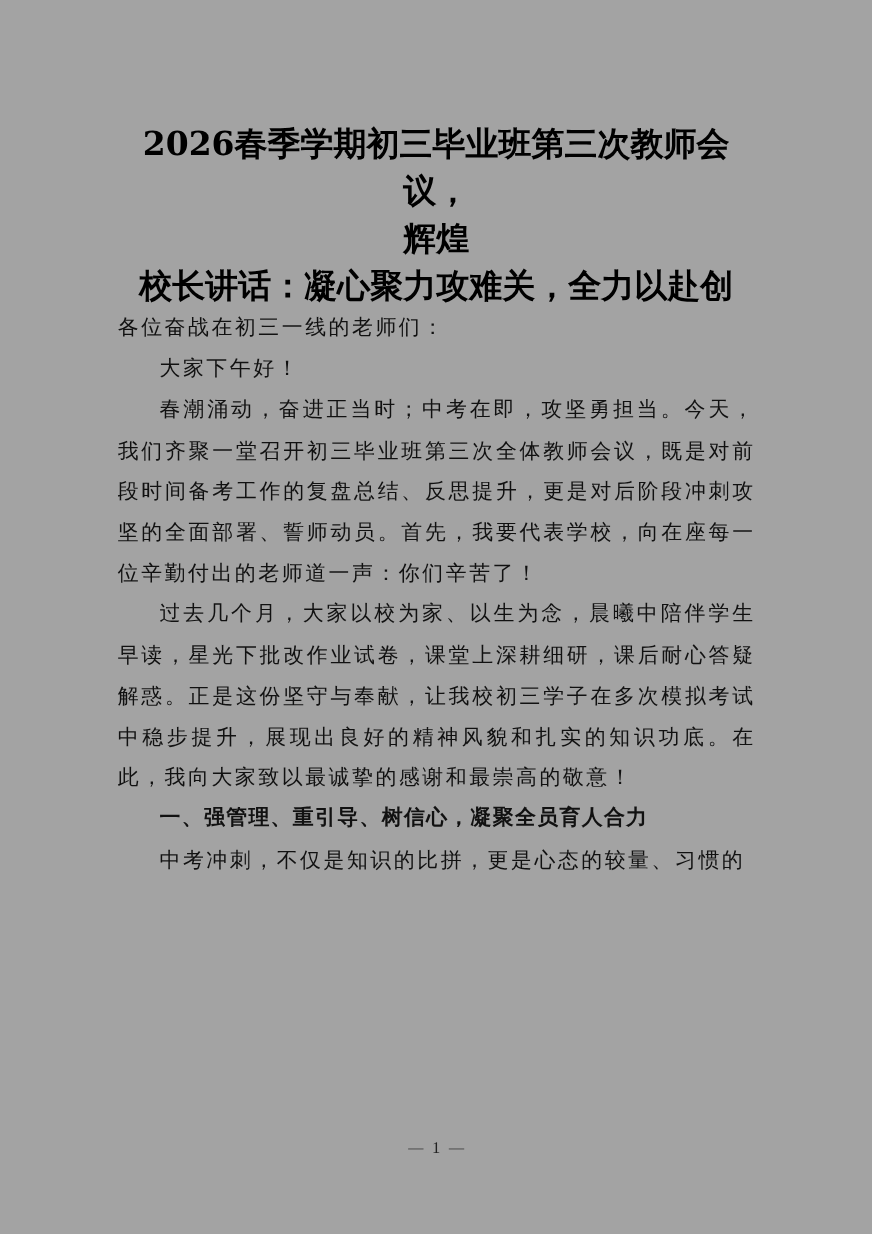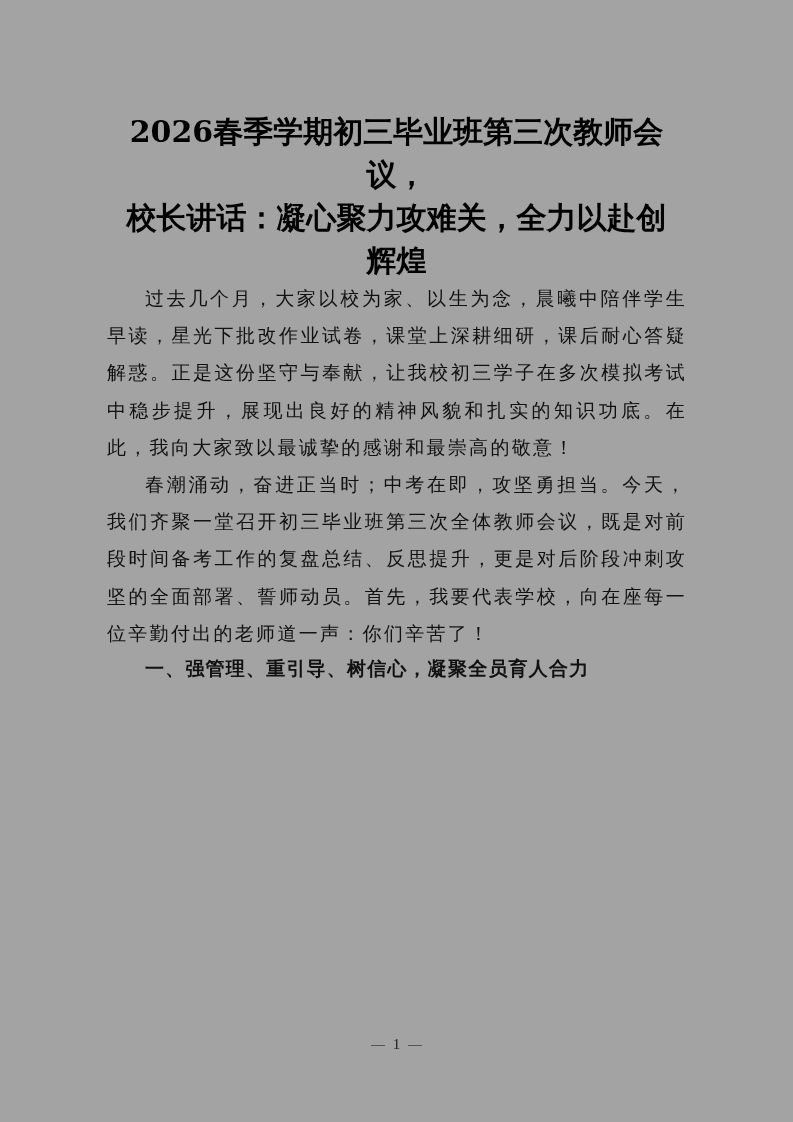--- a/index.html
+++ b/index.html
@@ -27,26 +27,29 @@
     font-family: "Liberation Serif", "DejaVu Serif", serif; font-size: 15px; color: #222;
   }
   .dash { display: inline-block; width: 14px; height: 1px; background: #555; vertical-align: middle; margin: 0 8px; }
 </style>
 </head>
 <body>
 
 <div class="page">
   <div class="title">
     <div>2026春季学期初三毕业班第三次教师会议，</div>
+    <div>辉煌</div>
     <div>校长讲话：凝心聚力攻难关，全力以赴创</div>
-    <div>辉煌</div>
   </div>
 
   <div class="body">
+    <p>各位奋战在初三一线的老师们：</p>
+    <p class="indent">大家下午好！</p>
+    <p class="indent">春潮涌动，奋进正当时；中考在即，攻坚勇担当。今天，我们齐聚一堂召开初三毕业班第三次全体教师会议，既是对前段时间备考工作的复盘总结、反思提升，更是对后阶段冲刺攻坚的全面部署、誓师动员。首先，我要代表学校，向在座每一位辛勤付出的老师道一声：你们辛苦了！</p>
     <p class="indent">过去几个月，大家以校为家、以生为念，晨曦中陪伴学生早读，星光下批改作业试卷，课堂上深耕细研，课后耐心答疑解惑。正是这份坚守与奉献，让我校初三学子在多次模拟考试中稳步提升，展现出良好的精神风貌和扎实的知识功底。在此，我向大家致以最诚挚的感谢和最崇高的敬意！</p>
-    <p class="indent">春潮涌动，奋进正当时；中考在即，攻坚勇担当。今天，我们齐聚一堂召开初三毕业班第三次全体教师会议，既是对前段时间备考工作的复盘总结、反思提升，更是对后阶段冲刺攻坚的全面部署、誓师动员。首先，我要代表学校，向在座每一位辛勤付出的老师道一声：你们辛苦了！</p>
     <p class="heading">一、强管理、重引导、树信心，凝聚全员育人合力</p>
+    <p class="indent">中考冲刺，不仅是知识的比拼，更是心态的较量、习惯的</p>
   </div>
 
   <div class="footer">
     <span class="dash"></span><span>1</span><span class="dash"></span>
   </div>
 </div>
 
 </body></html>

